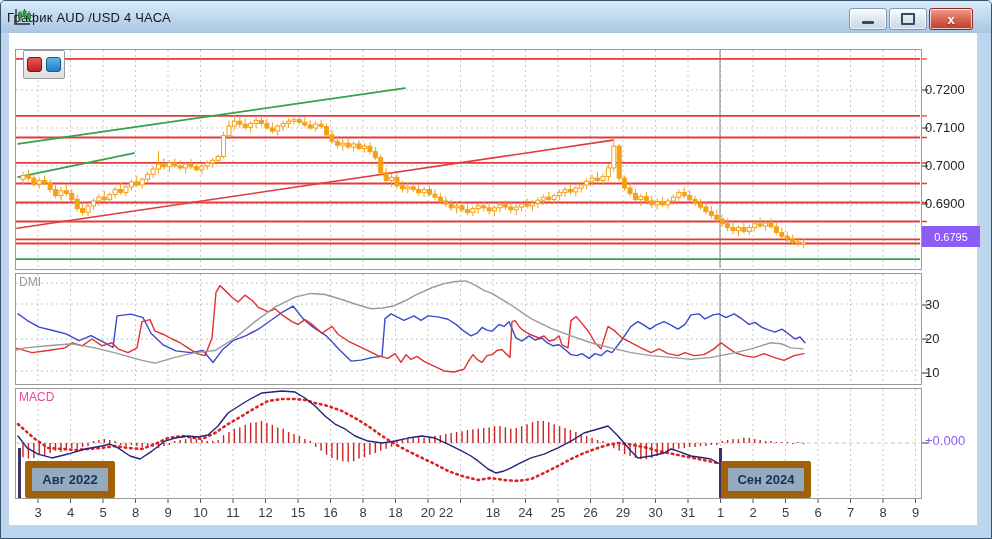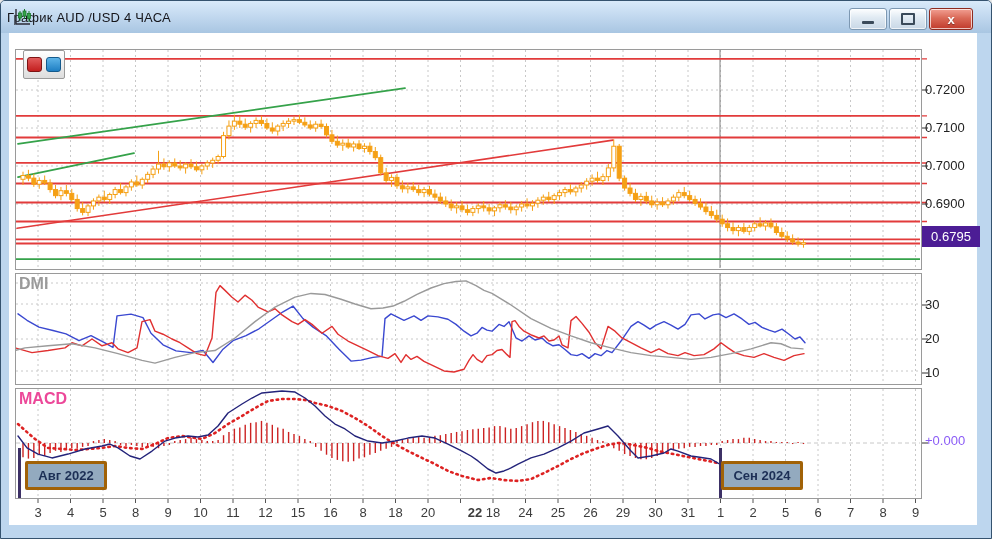--- a/index.html
+++ b/index.html
@@ -12,29 +12,29 @@
   .winbtns{position:absolute;right:18px;top:7px;display:flex;gap:2px;}
   .wbtn{width:36px;height:20px;border:1px solid #7d98b2;border-radius:3px;
         background:linear-gradient(#fdfeff,#dfe9f2 45%,#c8d7e6);display:flex;align-items:center;justify-content:center;
         box-shadow:inset 0 0 0 1px rgba(255,255,255,.7);cursor:default;}
   .wbtn.close{width:42px;border-color:#8e2b20;background:linear-gradient(#f2a093,#da6a58 45%,#c03a2b);}
   .glyph-min{width:12px;height:3px;background:#3a4a5a;border-radius:1px;margin-top:7px;}
   .glyph-max{width:10px;height:8px;border:2px solid #3a4a5a;border-radius:1px;background:transparent;}
   .glyph-x{color:#fff;font-weight:bold;font-size:13px;text-shadow:0 1px 1px rgba(0,0,0,.4);}
   #client{position:absolute;left:8px;top:32px;width:968px;height:492px;background:#ffffff;}
   svg{position:absolute;display:block;}
-  .panel-title{position:absolute;font-size:16px;font-weight:bold;}
+  .panel-title{position:absolute;font-size:12px;}
   #dmi-title{left:10px;top:242px;color:#9a9a9a;}
   #macd-title{left:10px;top:357px;color:#ec4899;}
   .axis-label{position:absolute;left:916px;font-size:13px;color:#222;}
-  .badge{position:absolute;width:76px;height:23px;background:#93aabf;border:3px solid #a16207;
+  .badge{position:absolute;width:76px;height:23px;background:#93aabf;border:7px solid #a16207;
          border-radius:2px;color:#1c2f55;font-size:13px;font-weight:bold;
          display:flex;align-items:center;justify-content:center;top:428px;}
-  #price-box{position:absolute;left:913px;width:58px;height:21px;background:#4c1d95;color:#fff;
-         font-size:13px;display:flex;align-items:center;justify-content:center;}
+  #price-box{position:absolute;left:913px;width:58px;height:21px;background:#8b5cf6;color:#fff;
+         font-size:11px;display:flex;align-items:center;justify-content:center;}
   #mini-toolbar{position:absolute;left:14px;top:17px;width:40px;height:27px;
          background:linear-gradient(#ffffff,#dddddd);border:1px solid #9a9a9a;border-radius:2px;
          display:flex;align-items:center;justify-content:center;gap:4px;}
   .sqbtn{width:13px;height:13px;border-radius:3px;border:1px solid;}
   .sqbtn.red{background:linear-gradient(#e25b5b,#c31f1f);border-color:#7d1414;}
   .sqbtn.blue{background:linear-gradient(#5db4e8,#1f7fc3);border-color:#145a8c;}
   .xlabel{position:absolute;top:472px;width:28px;text-align:center;font-size:13px;color:#3c3c3c;}
 </style>
 </head>
 <body>
@@ -712,21 +712,21 @@
         <span class="xlabel" style="left: 112.5px;">8</span>
         <span class="xlabel" style="left: 145px;">9</span>
         <span class="xlabel" style="left: 177.5px;">10</span>
         <span class="xlabel" style="left: 210px; text-align: center;">11</span>
         <span class="xlabel" style="left: 242.5px;">12</span>
         <span class="xlabel" style="left: 275px;">15</span>
         <span class="xlabel" style="left: 307.5px;">16</span>
         <span class="xlabel" style="left: 340px;">8</span>
         <span class="xlabel" style="left: 372.5px;">18</span>
         <span class="xlabel" style="left: 405px;">20</span>
-        <span class="xlabel" style="left: 452px; font-weight: bold;">22</span>
+        <span class="xlabel" style="left: 423px;">22</span>
         <span class="xlabel" style="left: 470px;">18</span>
         <span class="xlabel" style="left: 502.5px;">24</span>
         <span class="xlabel" style="left: 535px;">25</span>
         <span class="xlabel" style="left: 567.5px;">26</span>
         <span class="xlabel" style="left: 600px;">29</span>
         <span class="xlabel" style="left: 632.5px;">30</span>
         <span class="xlabel" style="left: 665px;">31</span>
         <span class="xlabel" style="left: 697.5px;">1</span>
         <span class="xlabel" style="left: 730px;">2</span>
         <span class="xlabel" style="left: 762.5px;">5</span>

